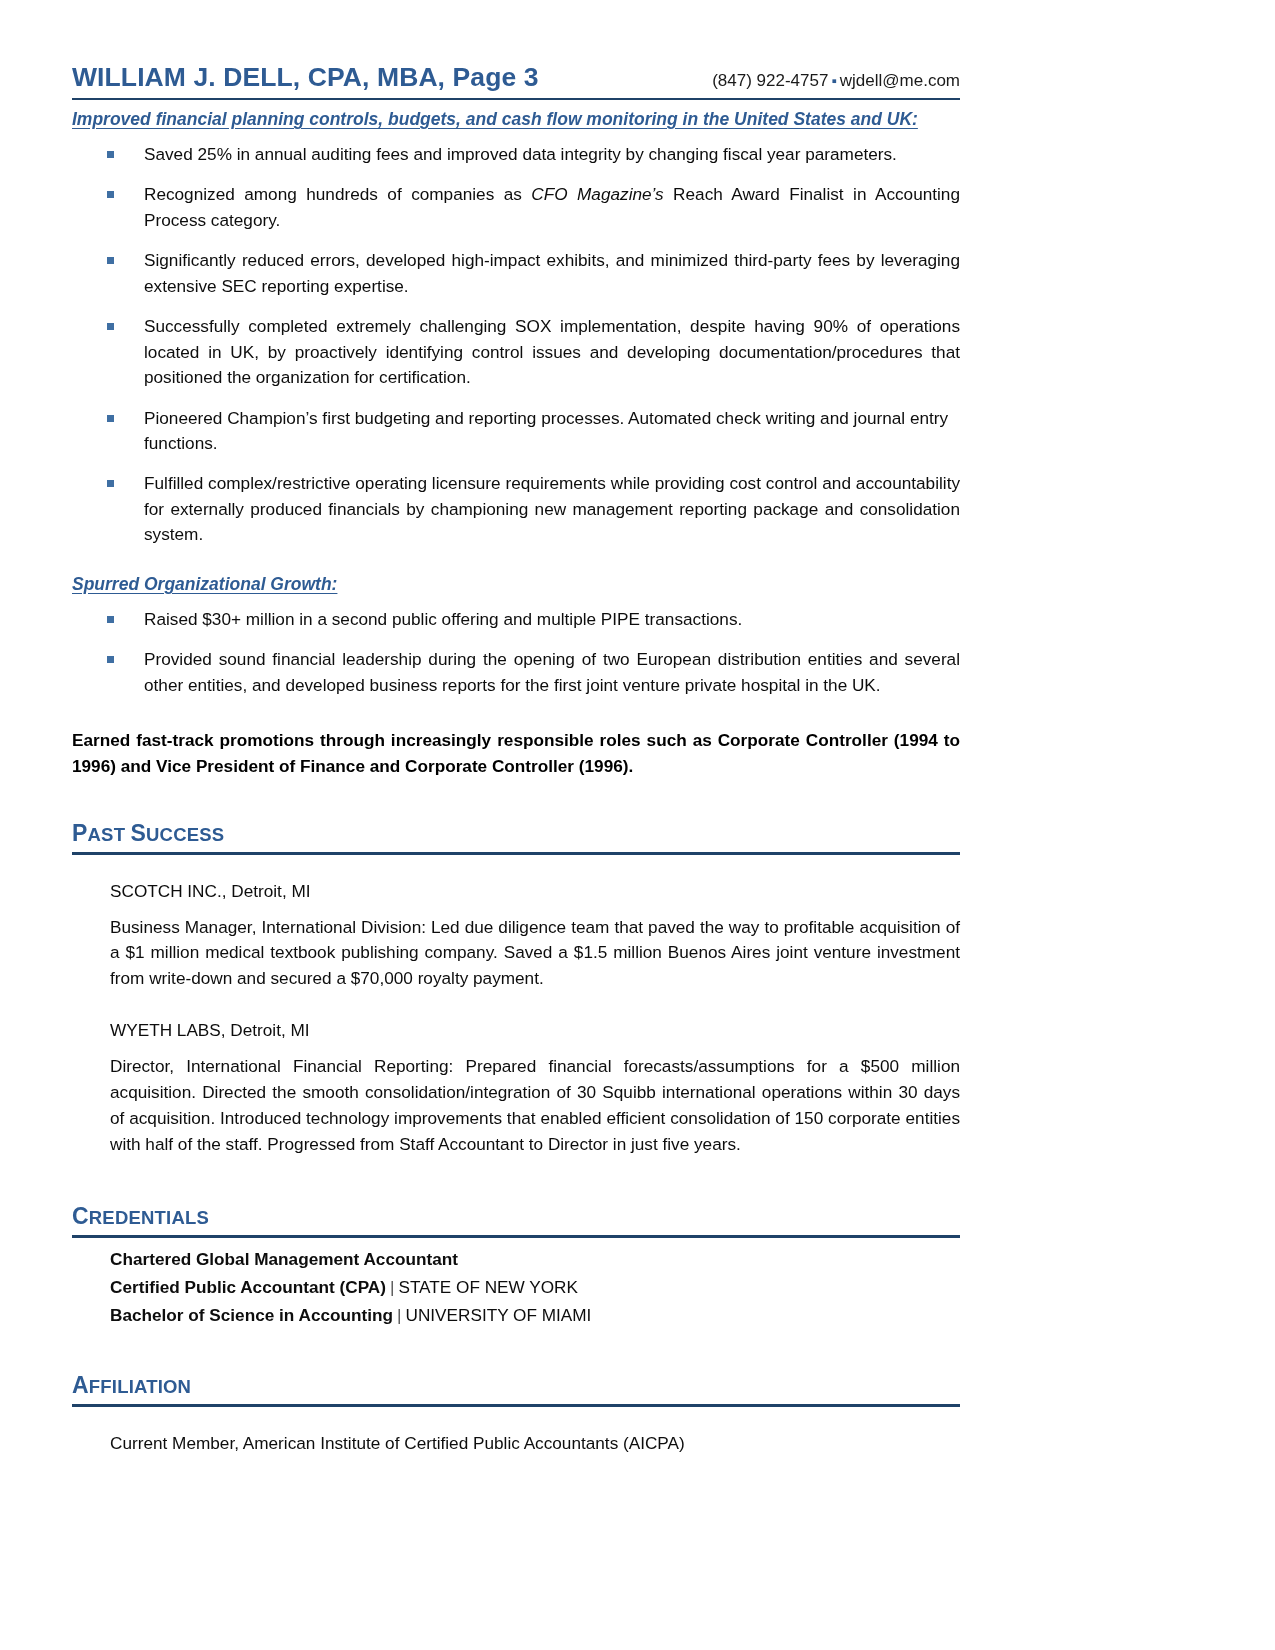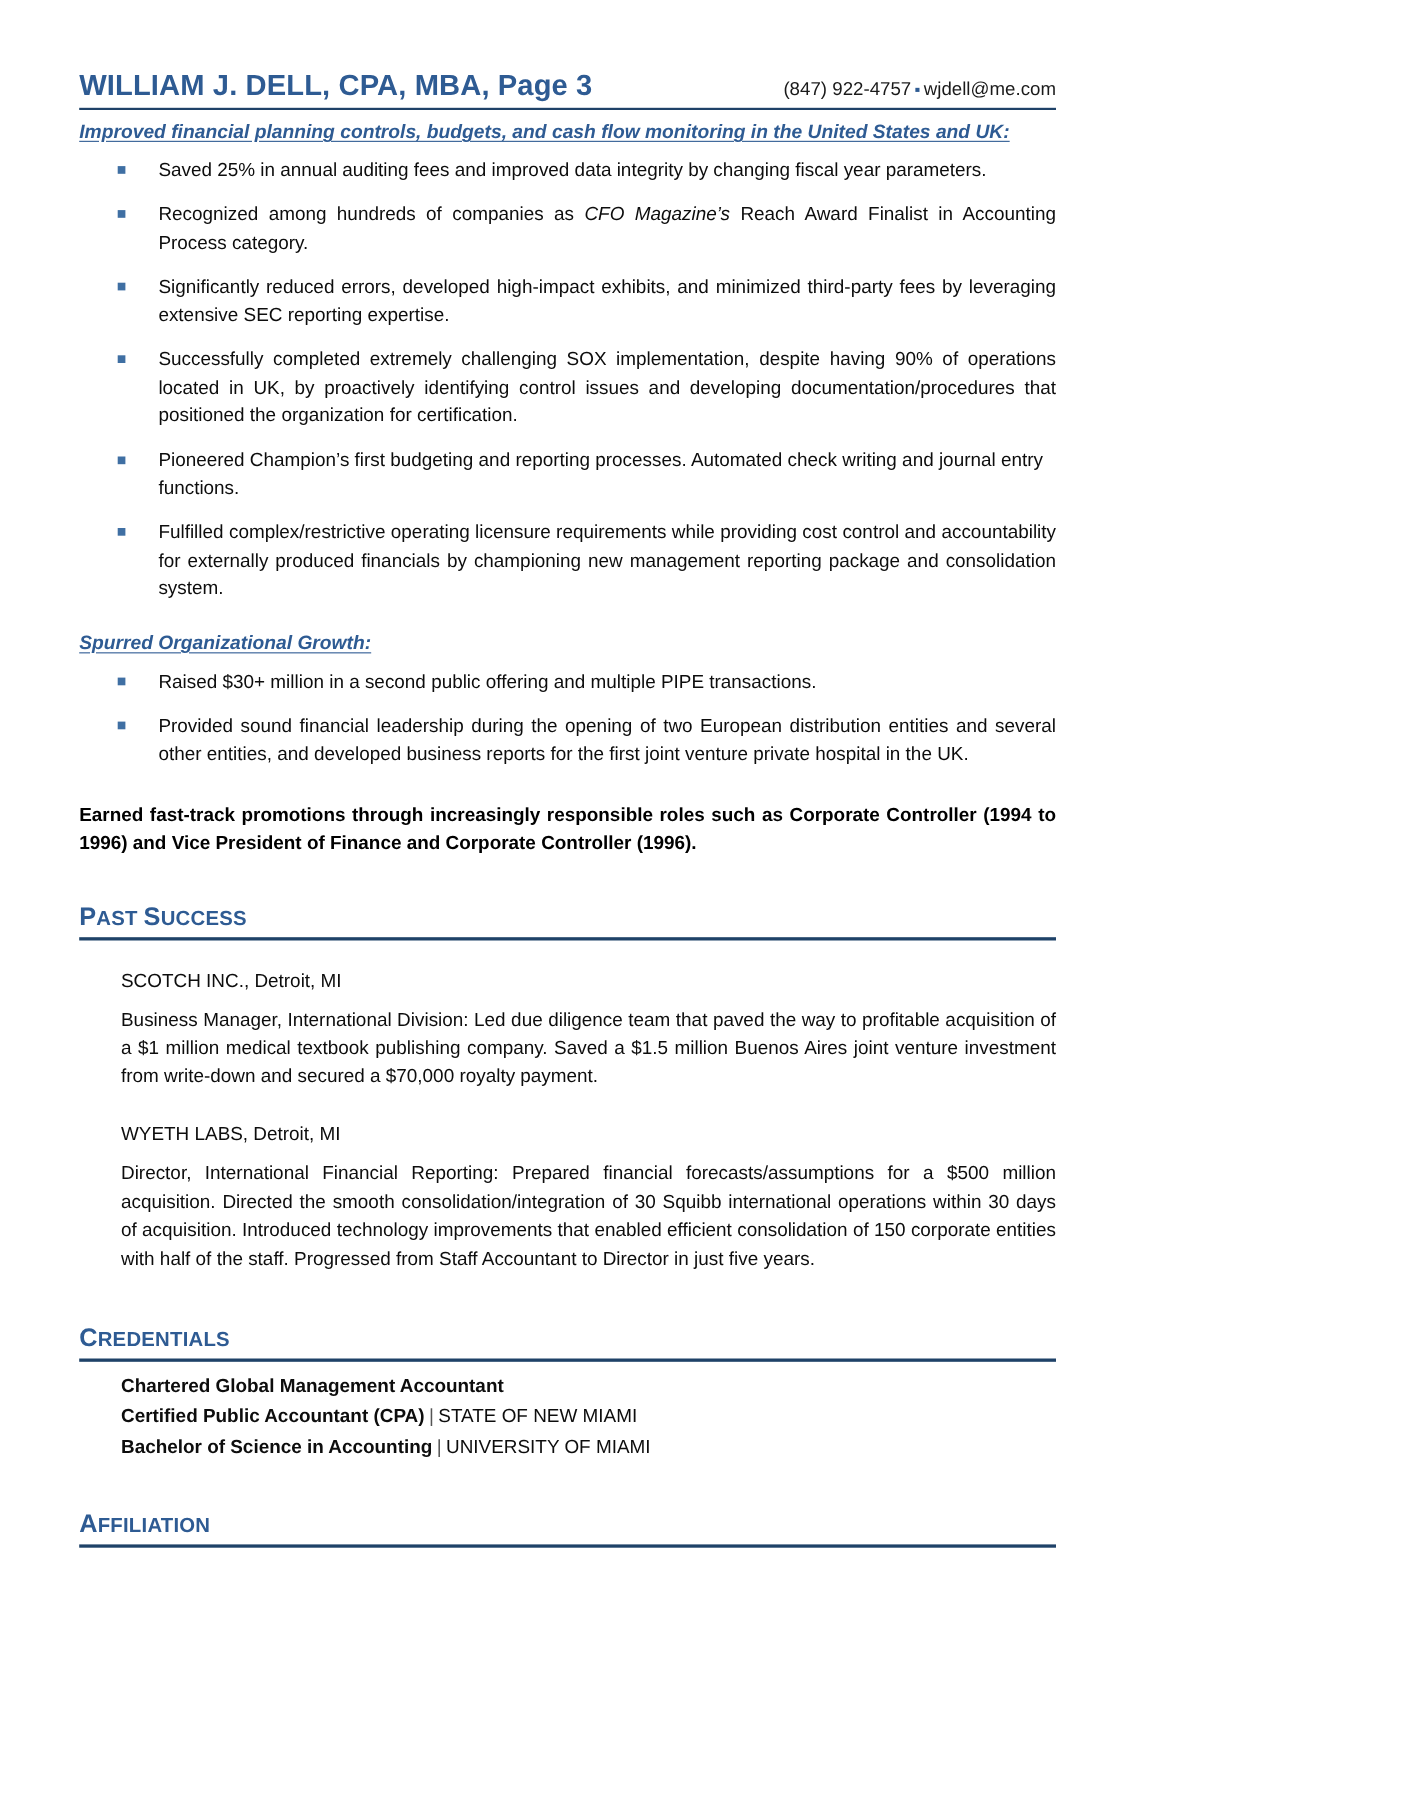--- a/index.html
+++ b/index.html
@@ -238,28 +238,31 @@
   <div class="section credentials">
     <div class="section-heading">
       <span class="cap">C</span><span class="sc">REDENTIALS</span>
     </div>
     <div class="section-rule"></div>
     <div class="section-body cred-list">
       <div class="cred-line">
         <span class="cred-main">Chartered Global Management Accountant</span>
       </div>
       <div class="cred-line">
-        <span class="cred-main">Certified Public Accountant (CPA)</span><span class="cred-pipe">|</span><span class="cred-inst">STATE OF NEW MIAMI</span>
+        <span class="cred-main">Certified Public Accountant (CPA)</span><span class="cred-pipe">|</span><span class="cred-inst">STATE OF NEW YORK</span>
       </div>
       <div class="cred-line">
         <span class="cred-main">Bachelor of Science in Accounting</span><span class="cred-pipe">|</span><span class="cred-inst">UNIVERSITY OF MIAMI</span>
       </div>
     </div>
   </div>
 
   <div class="section affiliation">
     <div class="section-heading">
       <span class="cap">A</span><span class="sc">FFILIATION</span>
     </div>
     <div class="section-rule"></div>
+    <div class="section-body">
+      <div class="affil-line">Current Member, American Institute of Certified Public Accountants (AICPA)</div>
+    </div>
   </div>
 
 </div>
 
 </body></html>

